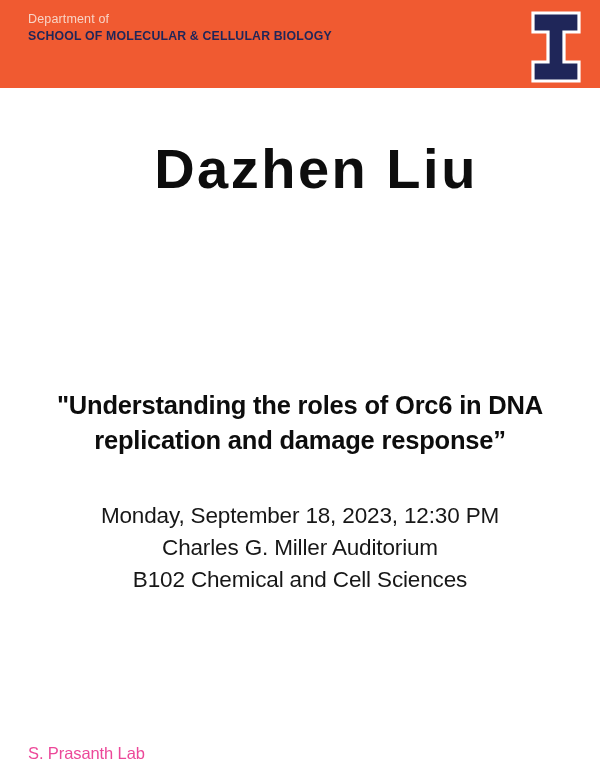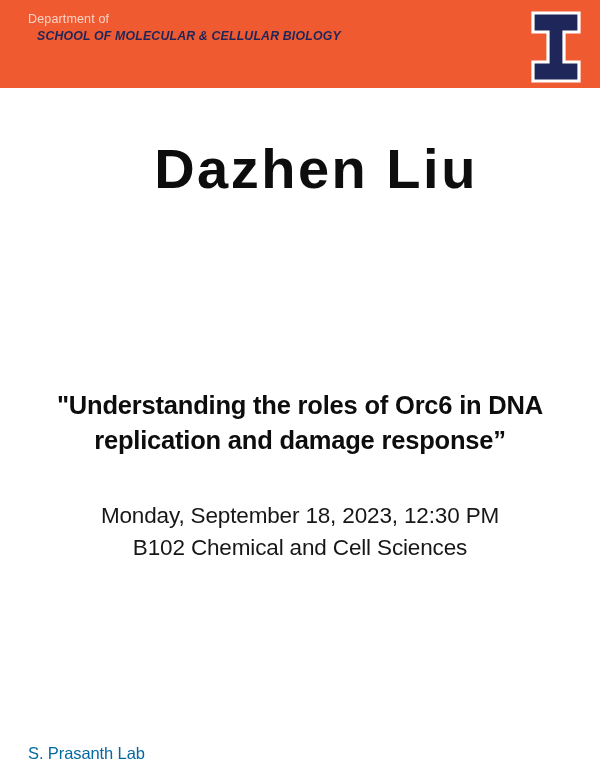--- a/index.html
+++ b/index.html
@@ -52,23 +52,22 @@
     margin: 2px 0 0 0;
     white-space: nowrap;
   }
 
   .school-name {
     font-size: 12.3px;
     font-weight: bold;
     color: #1F2659;
     letter-spacing: 0.18px;
     line-height: 15px;
-    margin: 2px 0 0 9px;
+    margin: 2px 0 0 0;
     white-space: nowrap;
-    font-style: italic;
   }
 
   
   .block-i-logo {
     position: absolute;
     left: 531px;
     top: 11px;
     width: 50px;
     height: 72px;
   }
@@ -127,21 +126,21 @@
     margin: 0;
     white-space: nowrap;
   }
 
   .lab-footer {
     position: absolute;
     left: 28px;
     top: 743px;
     font-size: 16.5px;
     font-weight: 400;
-    color: #0369a1;
+    color: #ec4899;
     letter-spacing: -0.1px;
     line-height: 20px;
     margin: 0;
     white-space: nowrap;
   }
 </style>
 </head>
 <body>
 
 <div class="header-banner">
@@ -158,16 +157,17 @@
   </div>
 
 </div>
 
 <h1 class="speaker-name">Dazhen Liu</h1>
 
 <h2 class="talk-title">"Understanding the roles of Orc6 in DNA replication and damage response”</h2>
 
 <div class="event-details">
   <p class="event-line">Monday, September 18, 2023, 12:30 PM</p>
+  <p class="event-line">Charles G. Miller Auditorium</p>
   <p class="event-line">B102 Chemical and Cell Sciences</p>
 </div>
 
 <p class="lab-footer">S. Prasanth Lab</p>
 
 </body></html>

